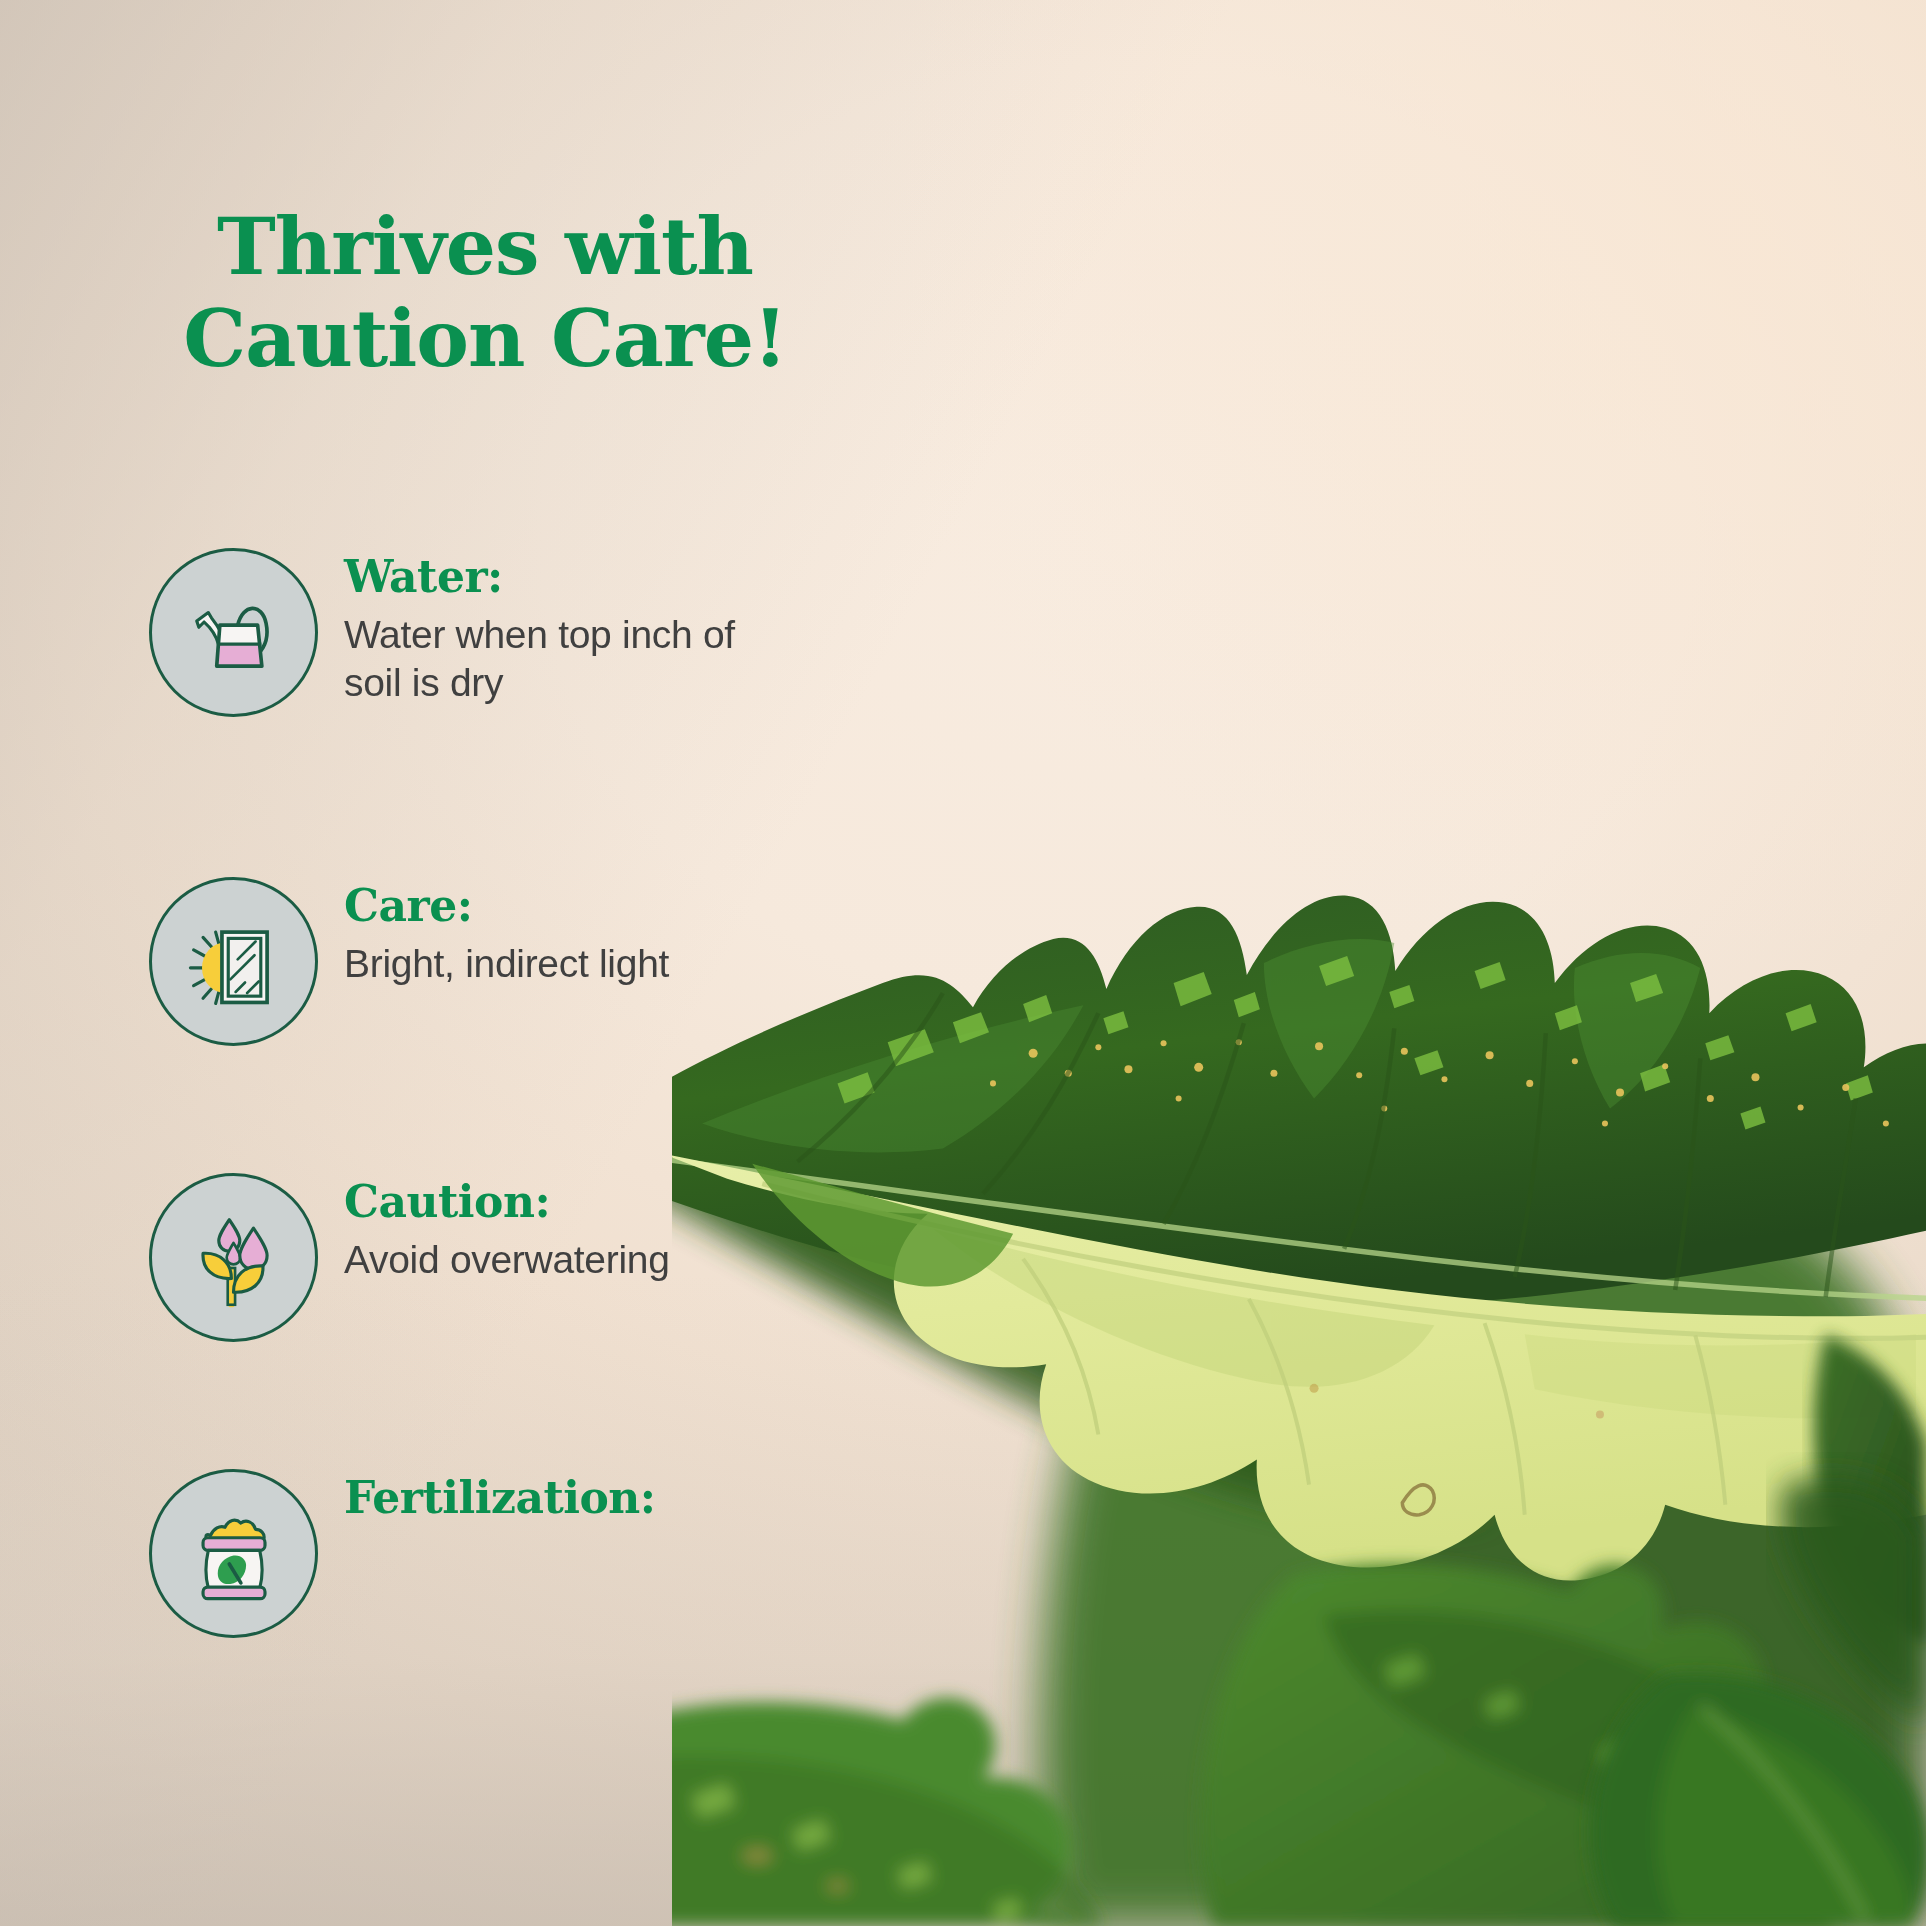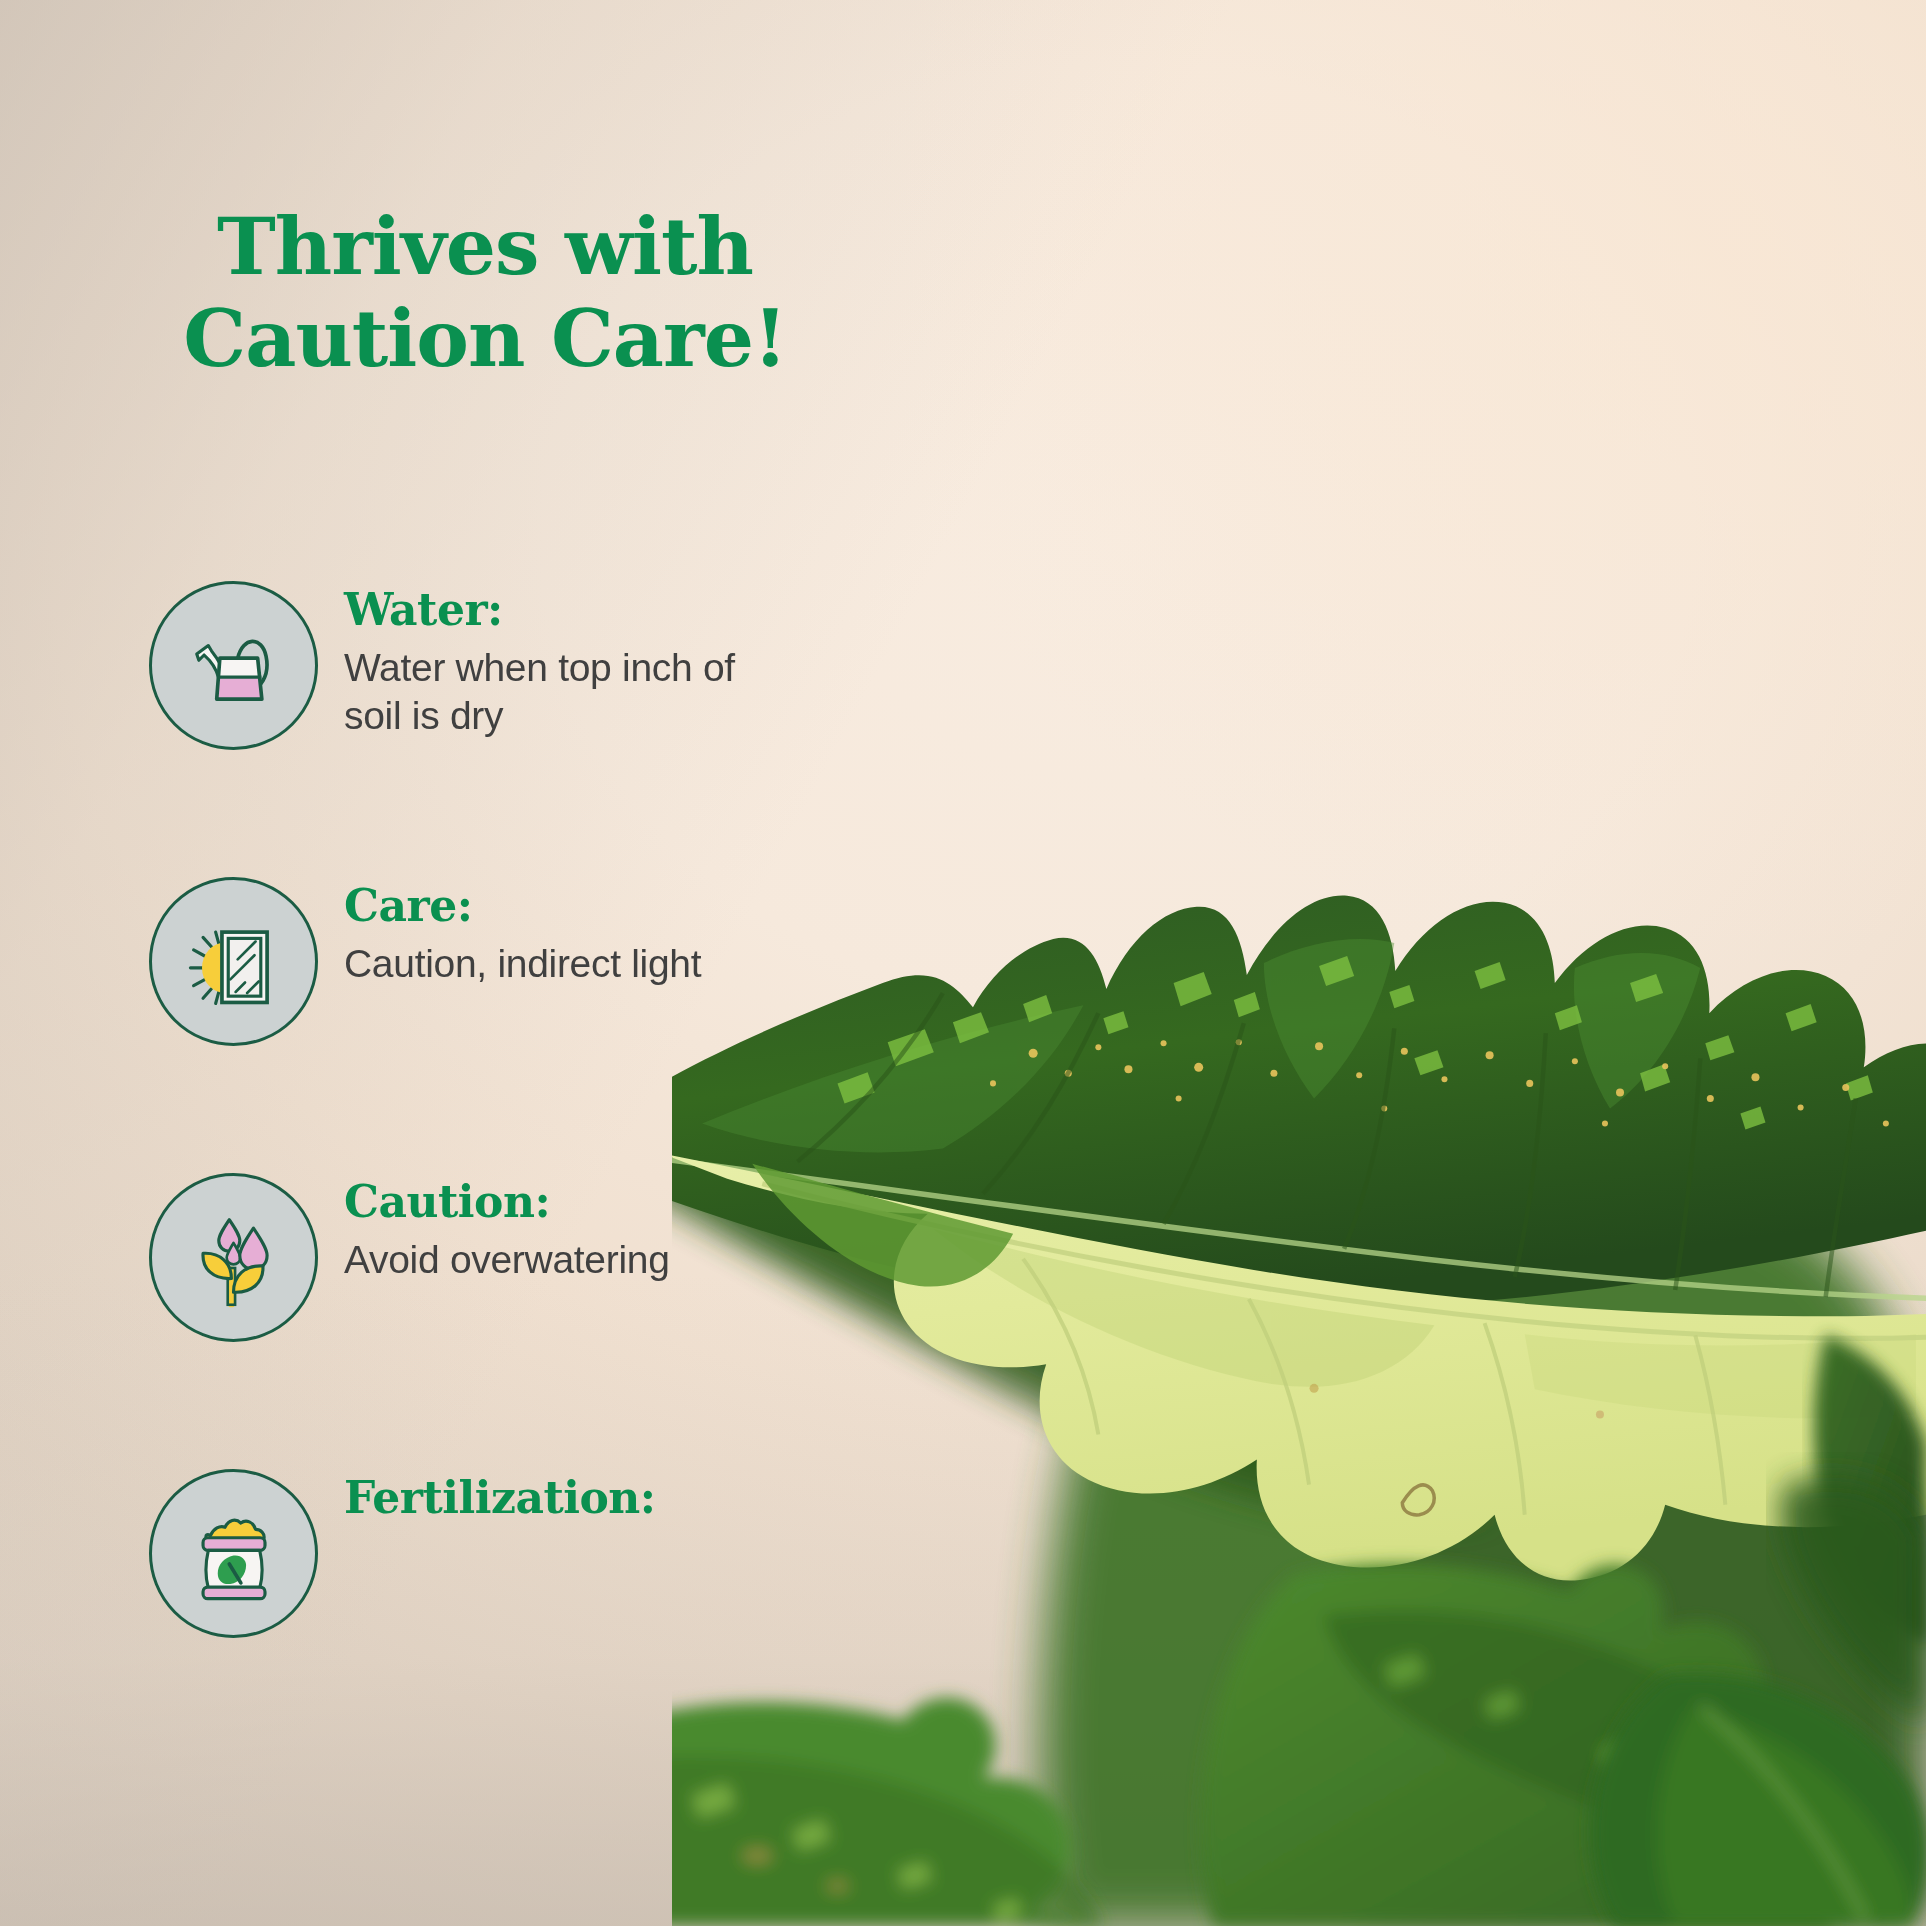--- a/index.html
+++ b/index.html
@@ -48,21 +48,21 @@
     letter-spacing:-1px;
     color:#0a9050;
     text-align:center;
   }
   #headline .hl-line{ display:block; white-space:nowrap; }
 
   .care-row{
     position:absolute; left:149px; width:682px;
     display:flex; align-items:flex-start; gap:26px;
   }
-  #care-row-0{ top:581px; }
+  #care-row-0{ top:548px; }
   #care-row-1{ top:877px; }
   #care-row-2{ top:1173px; }
   #care-row-3{ top:1469px;text-align:right; }
 
   .icon-badge{
     flex:0 0 auto;
     width:169px; height:169px;
     border-radius:50%;
     background:#ccd2d2;
     border:3.5px solid #1b5c44;
@@ -406,21 +406,21 @@
         <g stroke="#1b5c44" stroke-width="5" stroke-linecap="round">
           <line x1="108" y1="96" x2="142" y2="62"></line>
           <line x1="94" y1="134" x2="140" y2="88"></line>
           <line x1="104" y1="158" x2="122" y2="140"></line>
           <line x1="126" y1="160" x2="148" y2="138"></line>
         </g>
       </svg>
     </div>
     <div class="care-text">
       <div class="care-title">Care:</div>
-      <div class="care-desc">Caution, indirect light</div>
+      <div class="care-desc">Bright, indirect light</div>
     </div>
   </div>
 
   <div class="care-row" id="care-row-2">
     <div class="icon-badge">
       <svg viewBox="0 0 200 200" xmlns="http://www.w3.org/2000/svg">
 
         <path d="M92 28 C104 46 112 58 112 68 C112 80 103 88 92 88 C81 88 72 80 72 68 C72 58 80 46 92 28 Z" fill="#e6aed5" stroke="#1b5c44" stroke-width="6" stroke-linejoin="round"></path>
 
         <path d="M100 72 C108 86 113 94 113 100 C113 108 107 113 100 113 C93 113 87 108 87 100 C87 94 92 86 100 72 Z" fill="#e6aed5" stroke="#1b5c44" stroke-width="5" stroke-linejoin="round"></path>

